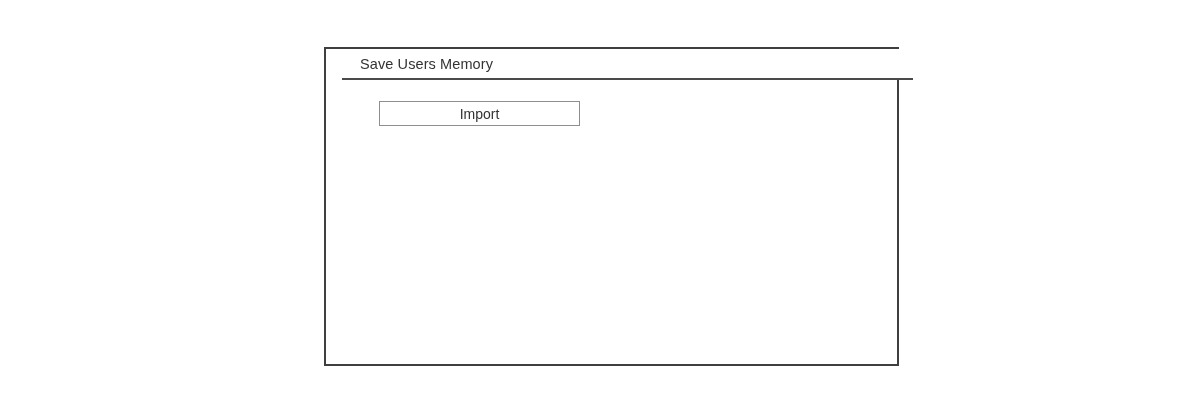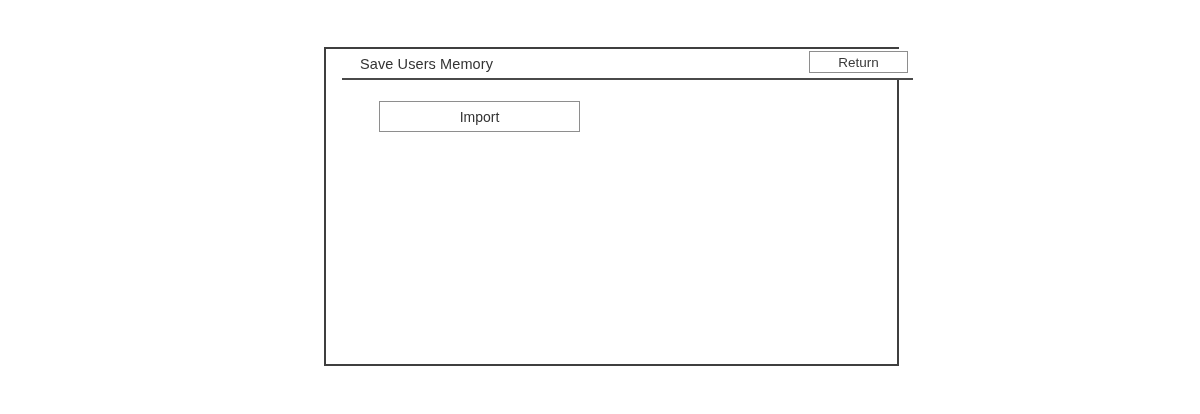--- a/index.html
+++ b/index.html
@@ -92,21 +92,21 @@
     left: 53px;
     top: 21px;
     display: flex;
     flex-direction: column;
     gap: 10px;
   }
 
   .action-button {
     box-sizing: border-box;
     width: 201px;
-    height: 31px;
+    height: 25px;
     border: 1px solid #8e8e8e;
     background: #ffffff;
     display: flex;
     align-items: center;
     justify-content: center;
     font-family: "Liberation Sans", sans-serif;
     font-size: 14px;
     color: #333333;
     cursor: pointer;
     padding: 0;
@@ -123,21 +123,20 @@
 </head>
 <body>
 
 <div id="screen">
 
   <div id="panel">
 
     <div id="panel-header">
       <div id="panel-title">Save Users Memory</div>
 
-      <button id="return-button">Return</button>
     </div>
 
     <div id="panel-body">
 
       <div id="action-stack">
         <button class="action-button">Import</button>
       </div>
 
       <div id="panel-content-empty"></div>
 

